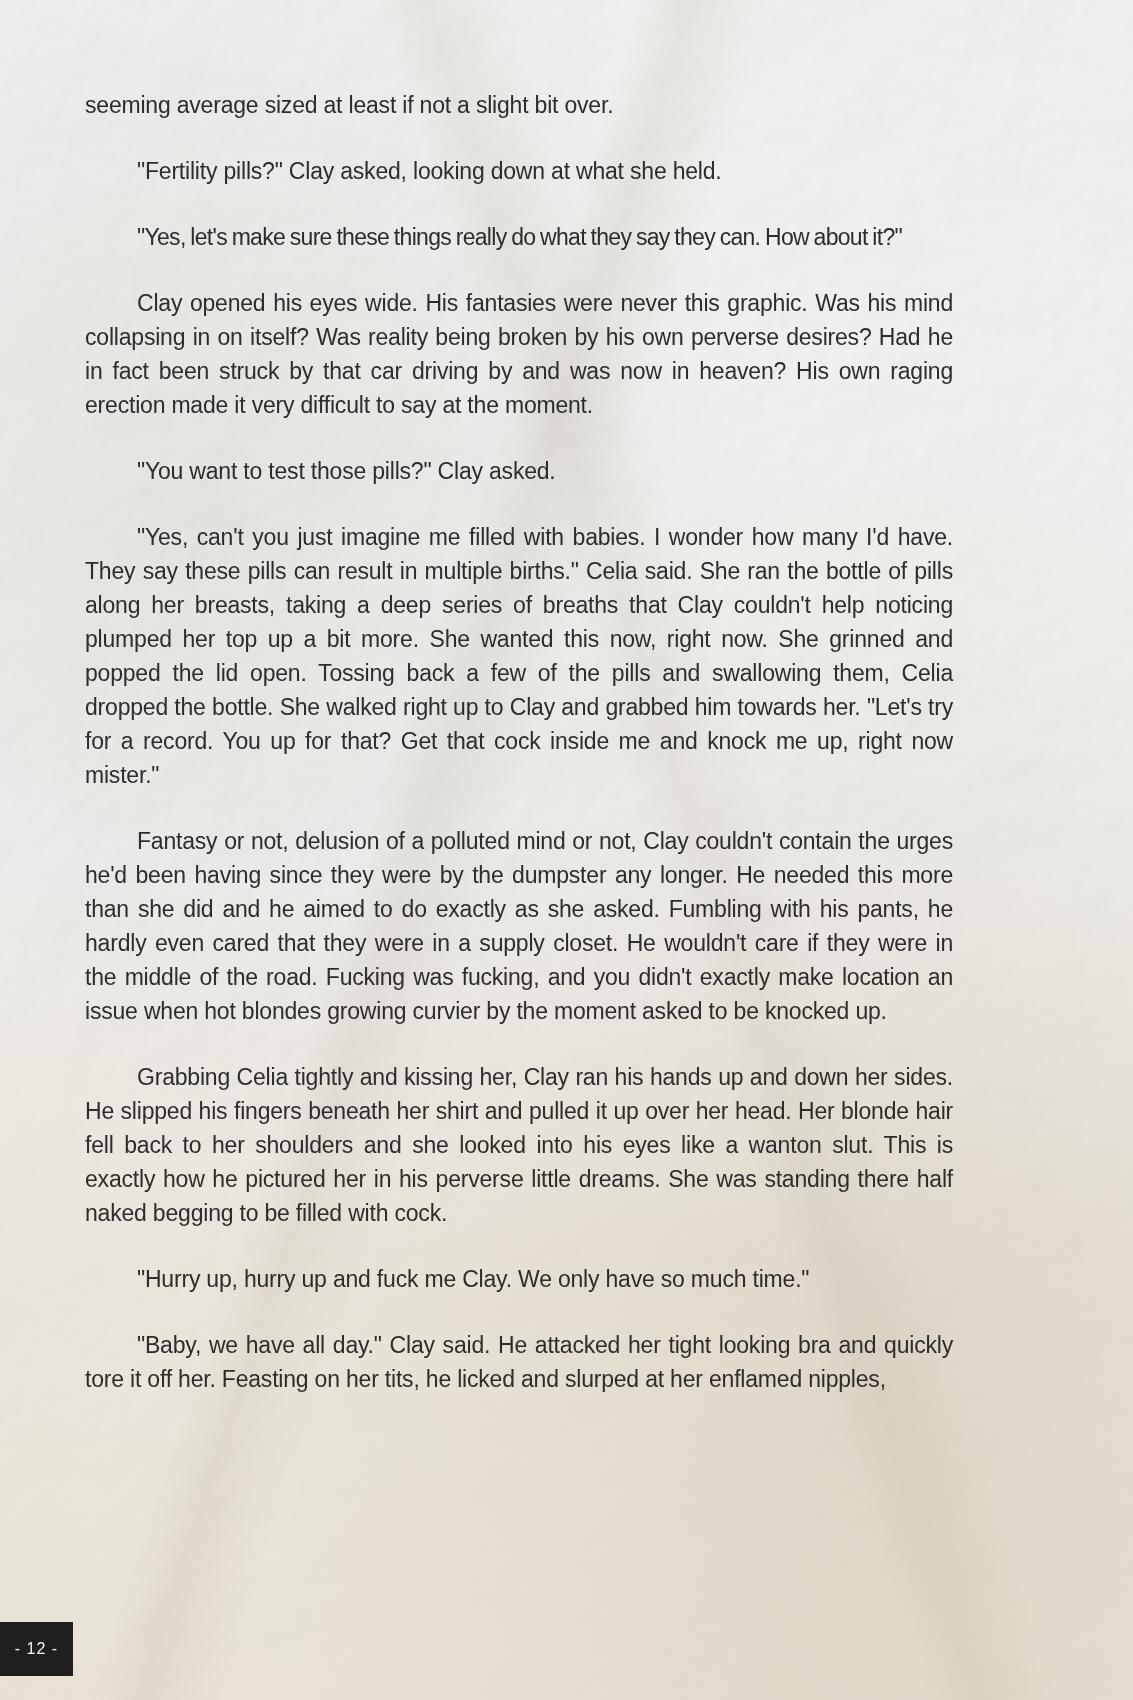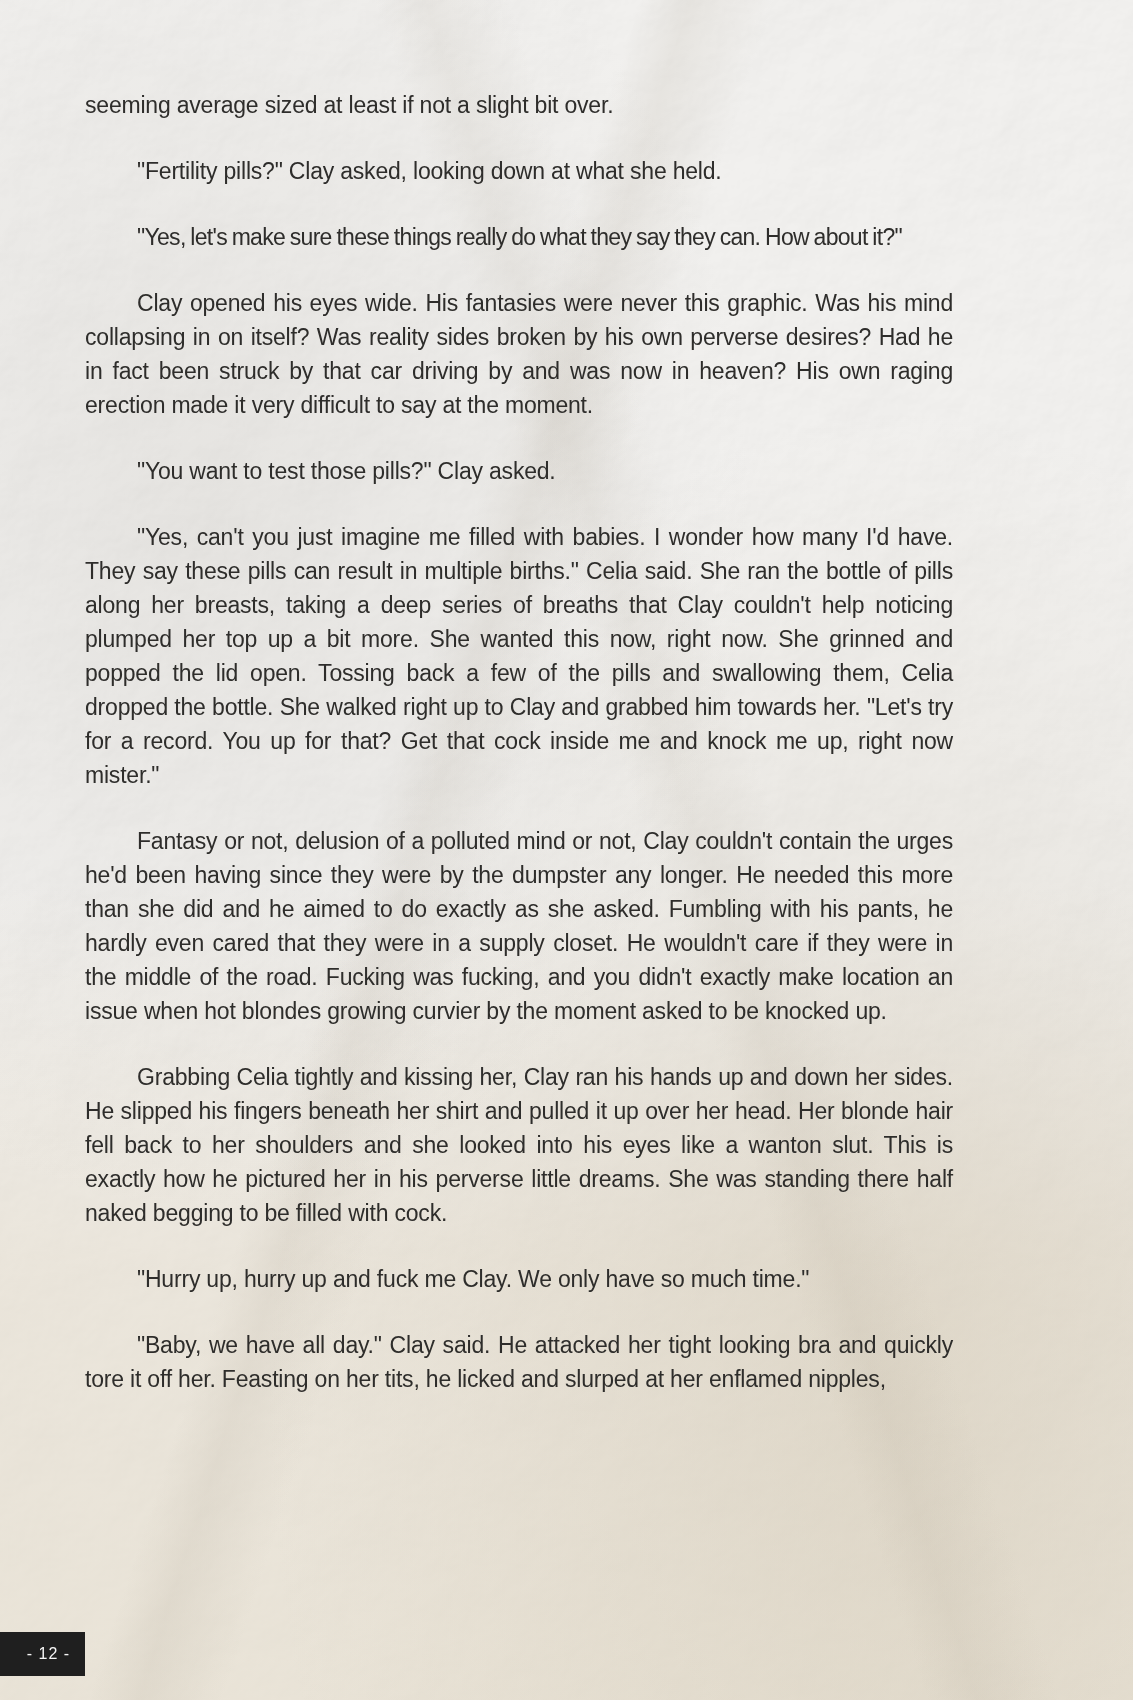--- a/index.html
+++ b/index.html
@@ -39,25 +39,25 @@
     letter-spacing:-0.2px;
     text-align:justify;
     hyphens:auto;-webkit-hyphens:auto;
   }
   .para{margin:0 12px 32px 0;}
   .para.indent{text-indent:52px;}
   .para.tight{letter-spacing:-0.7px;word-spacing:-1px;}
   .page-number{
     position:absolute;
     left:0;bottom:24px;
-    width:73px;height:44px;
+    width:73px;height:54px;
     background:var(--page_number_bg);
     color:var(--page_number_text);
     display:flex;align-items:center;justify-content:center;
-    font-size:16px;letter-spacing:1px;padding-left:12px;
+    font-size:16px;letter-spacing:1px;
   }
 </style>
 </head>
 <body>
 
 <div class="page">
 
   <svg class="paper-texture" xmlns="http://www.w3.org/2000/svg" width="1133" height="1700">
     <filter id="crumple">
       <feTurbulence type="fractalNoise" baseFrequency="0.011" numOctaves="5" seed="8" result="noise"></feTurbulence>
@@ -67,21 +67,21 @@
     </filter>
     <rect width="100%" height="100%" filter="url(#crumple)"></rect>
   </svg>
 
   <div class="paper-shading"></div>
 
   <div class="text-block">
       <p class="para">seeming average sized at least if not a slight bit over.</p>
       <p class="para indent">"Fertility pills?" Clay asked, looking down at what she held.</p>
       <p class="para indent tight">"Yes, let's make sure these things really do what they say they can. How about it?"</p>
-      <p class="para indent">Clay opened his eyes wide. His fantasies were never this graphic. Was his mind collapsing in on itself? Was reality sides broken by his own perverse desires? Had he in fact been struck by that car driving by and was now in heaven? His own raging erection made it very difficult to say at the moment.</p>
+      <p class="para indent">Clay opened his eyes wide. His fantasies were never this graphic. Was his mind collapsing in on itself? Was reality being broken by his own perverse desires? Had he in fact been struck by that car driving by and was now in heaven? His own raging erection made it very difficult to say at the moment.</p>
       <p class="para indent">"You want to test those pills?" Clay asked.</p>
       <p class="para indent">"Yes, can't you just imagine me filled with babies. I wonder how many I'd have. They say these pills can result in multiple births." Celia said. She ran the bottle of pills along her breasts, taking a deep series of breaths that Clay couldn't help noticing plumped her top up a bit more. She wanted this now, right now. She grinned and popped the lid open. Tossing back a few of the pills and swallowing them, Celia dropped the bottle. She walked right up to Clay and grabbed him towards her. "Let's try for a record. You up for that? Get that cock inside me and knock me up, right now mister."</p>
       <p class="para indent">Fantasy or not, delusion of a polluted mind or not, Clay couldn't contain the urges he'd been having since they were by the dumpster any longer. He needed this more than she did and he aimed to do exactly as she asked. Fumbling with his pants, he hardly even cared that they were in a supply closet. He wouldn't care if they were in the middle of the road. Fucking was fucking, and you didn't exactly make location an issue when hot blondes growing curvier by the moment asked to be knocked up.</p>
       <p class="para indent">Grabbing Celia tightly and kissing her, Clay ran his hands up and down her sides. He slipped his fingers beneath her shirt and pulled it up over her head. Her blonde hair fell back to her shoulders and she looked into his eyes like a wanton slut. This is exactly how he pictured her in his perverse little dreams. She was standing there half naked begging to be filled with cock.</p>
       <p class="para indent">"Hurry up, hurry up and fuck me Clay. We only have so much time."</p>
       <p class="para indent">"Baby, we have all day." Clay said. He attacked her tight looking bra and quickly tore it off her. Feasting on her tits, he licked and slurped at her enflamed nipples,</p>
     </div>
 
   <div class="page-number">
     <span>- 12 -</span>

